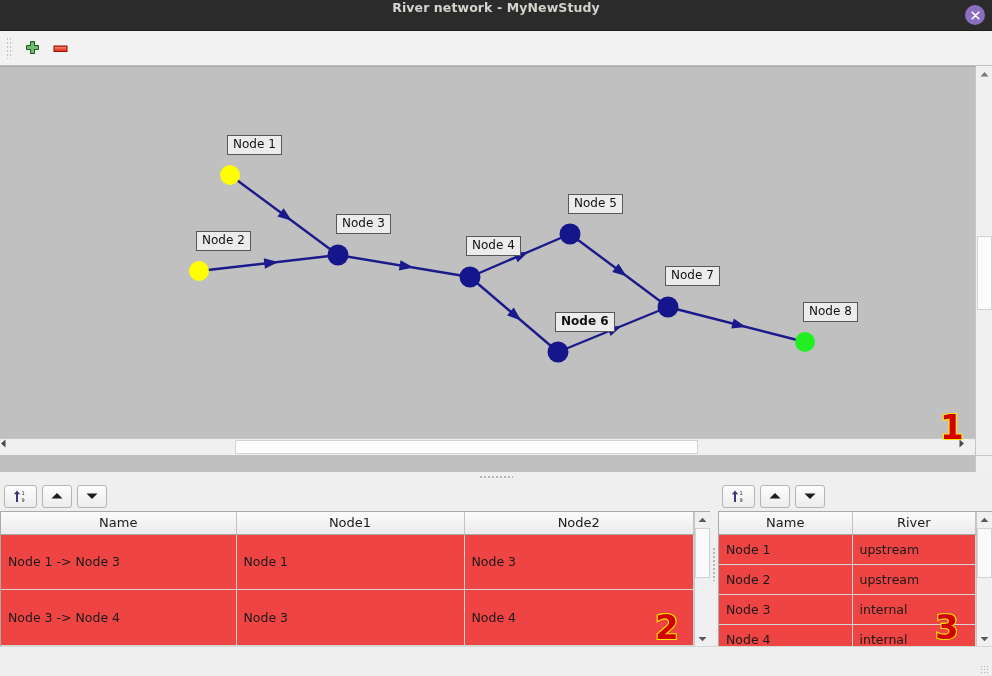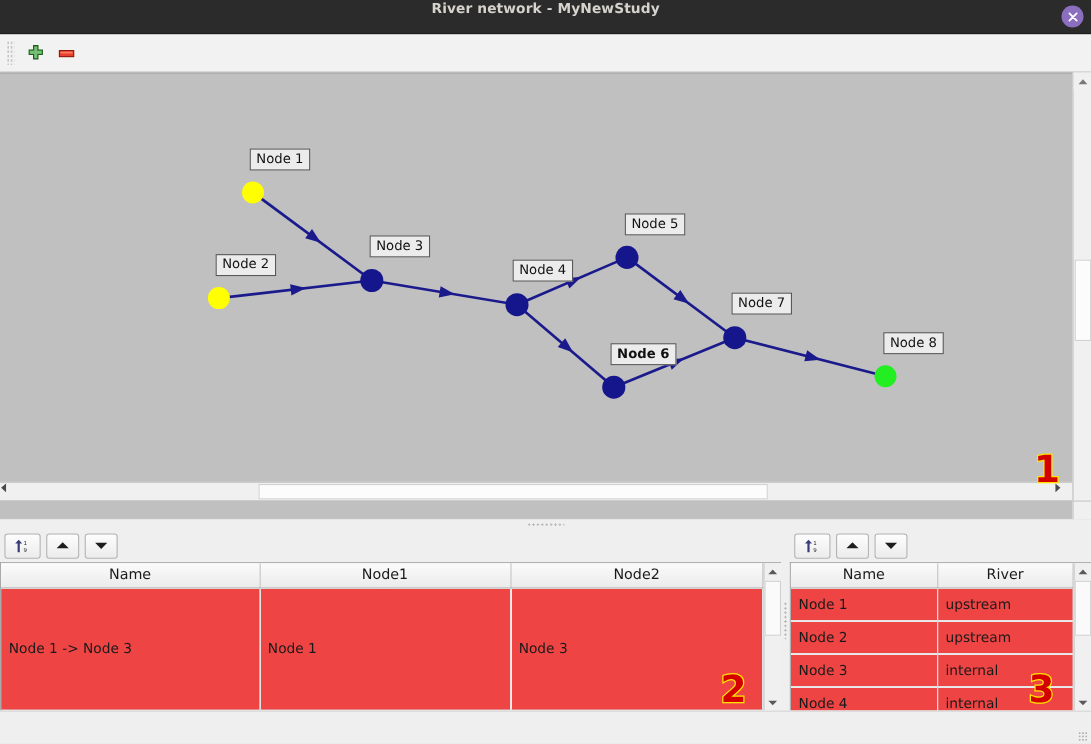--- a/index.html
+++ b/index.html
@@ -449,20 +449,25 @@
                 <th>Node1</th>
                 <th>Node2</th>
               </tr>
             </thead>
           <tbody>
               <tr>
                 <td>Node 1 -&gt; Node 3</td>
                 <td>Node 1</td>
                 <td>Node 3</td>
               </tr>
+              <tr>
+                <td>Node 3 -&gt; Node 4</td>
+                <td>Node 3</td>
+                <td>Node 4</td>
+              </tr>
             </tbody>
         </table>
         <div class="tbl-scroll">
           <div class="t-btn up">
             <svg width="9" height="6" viewBox="0 0 9 6">
                 <path d="M0.5 5 L4.5 0.8 L8.5 5 z" fill="#5a5a5a"></path>
               </svg>
           </div>
           <div class="t-thumb"></div>
           <div class="t-btn dn">

